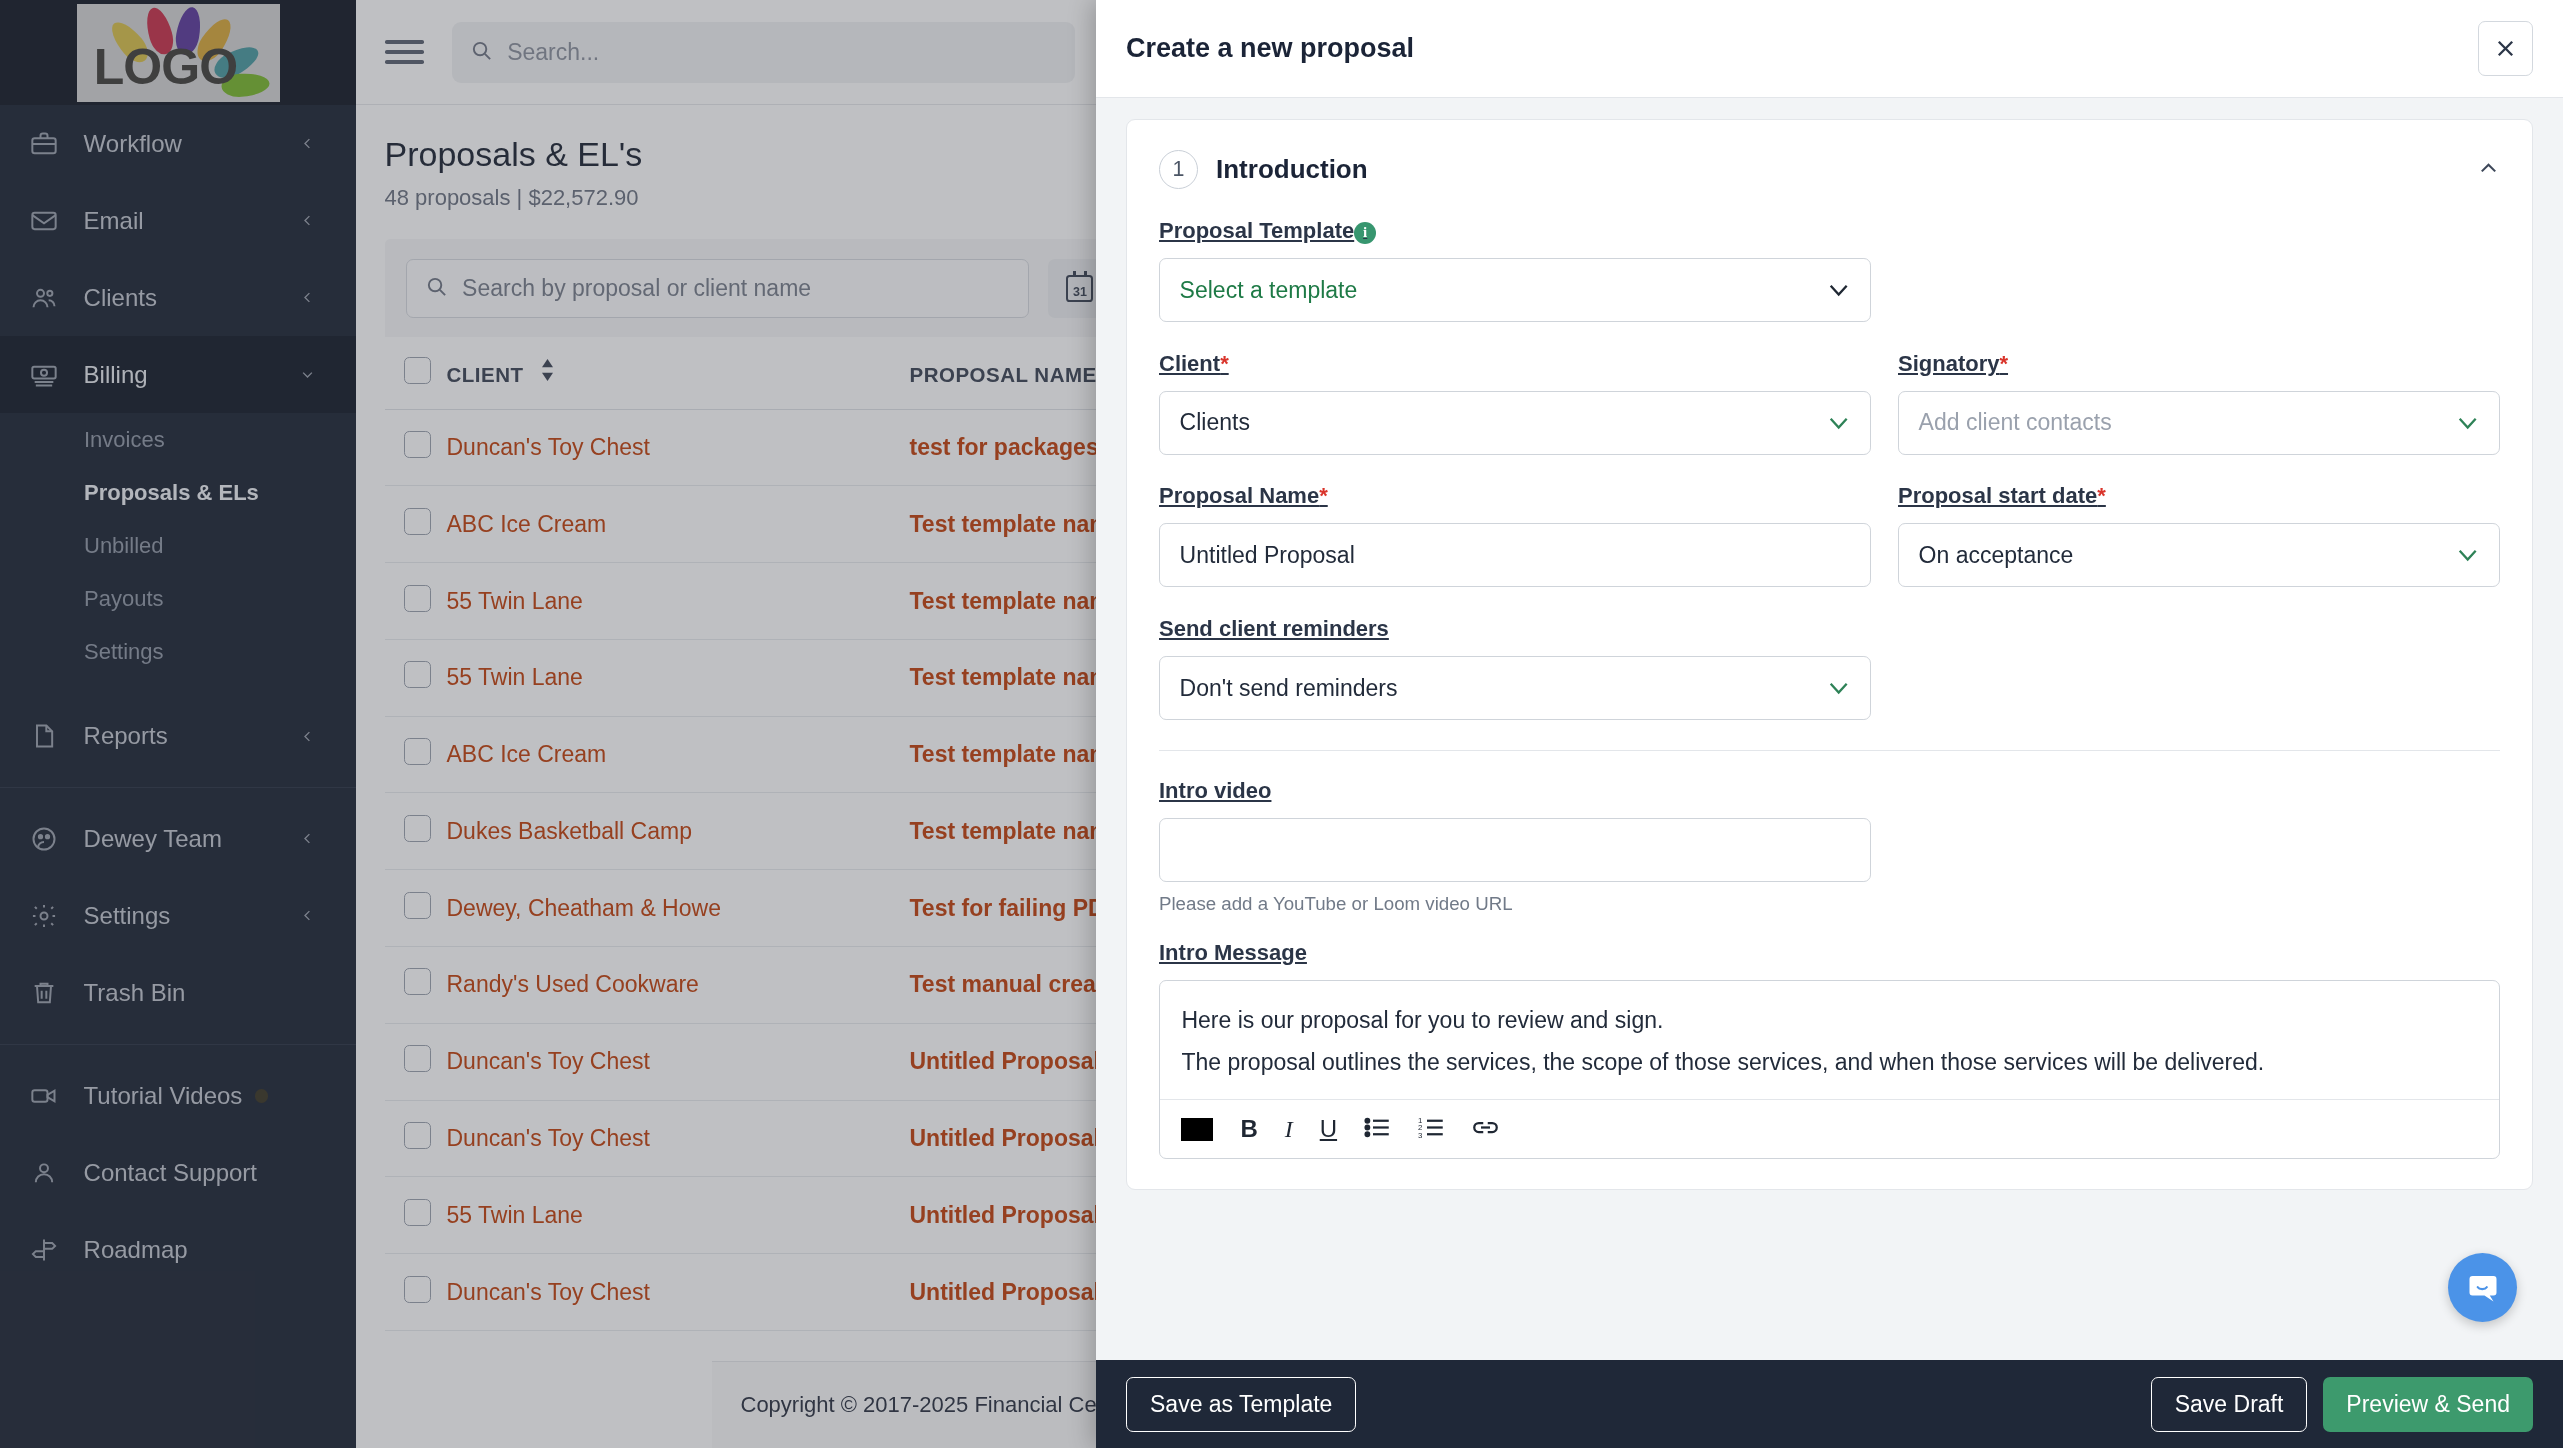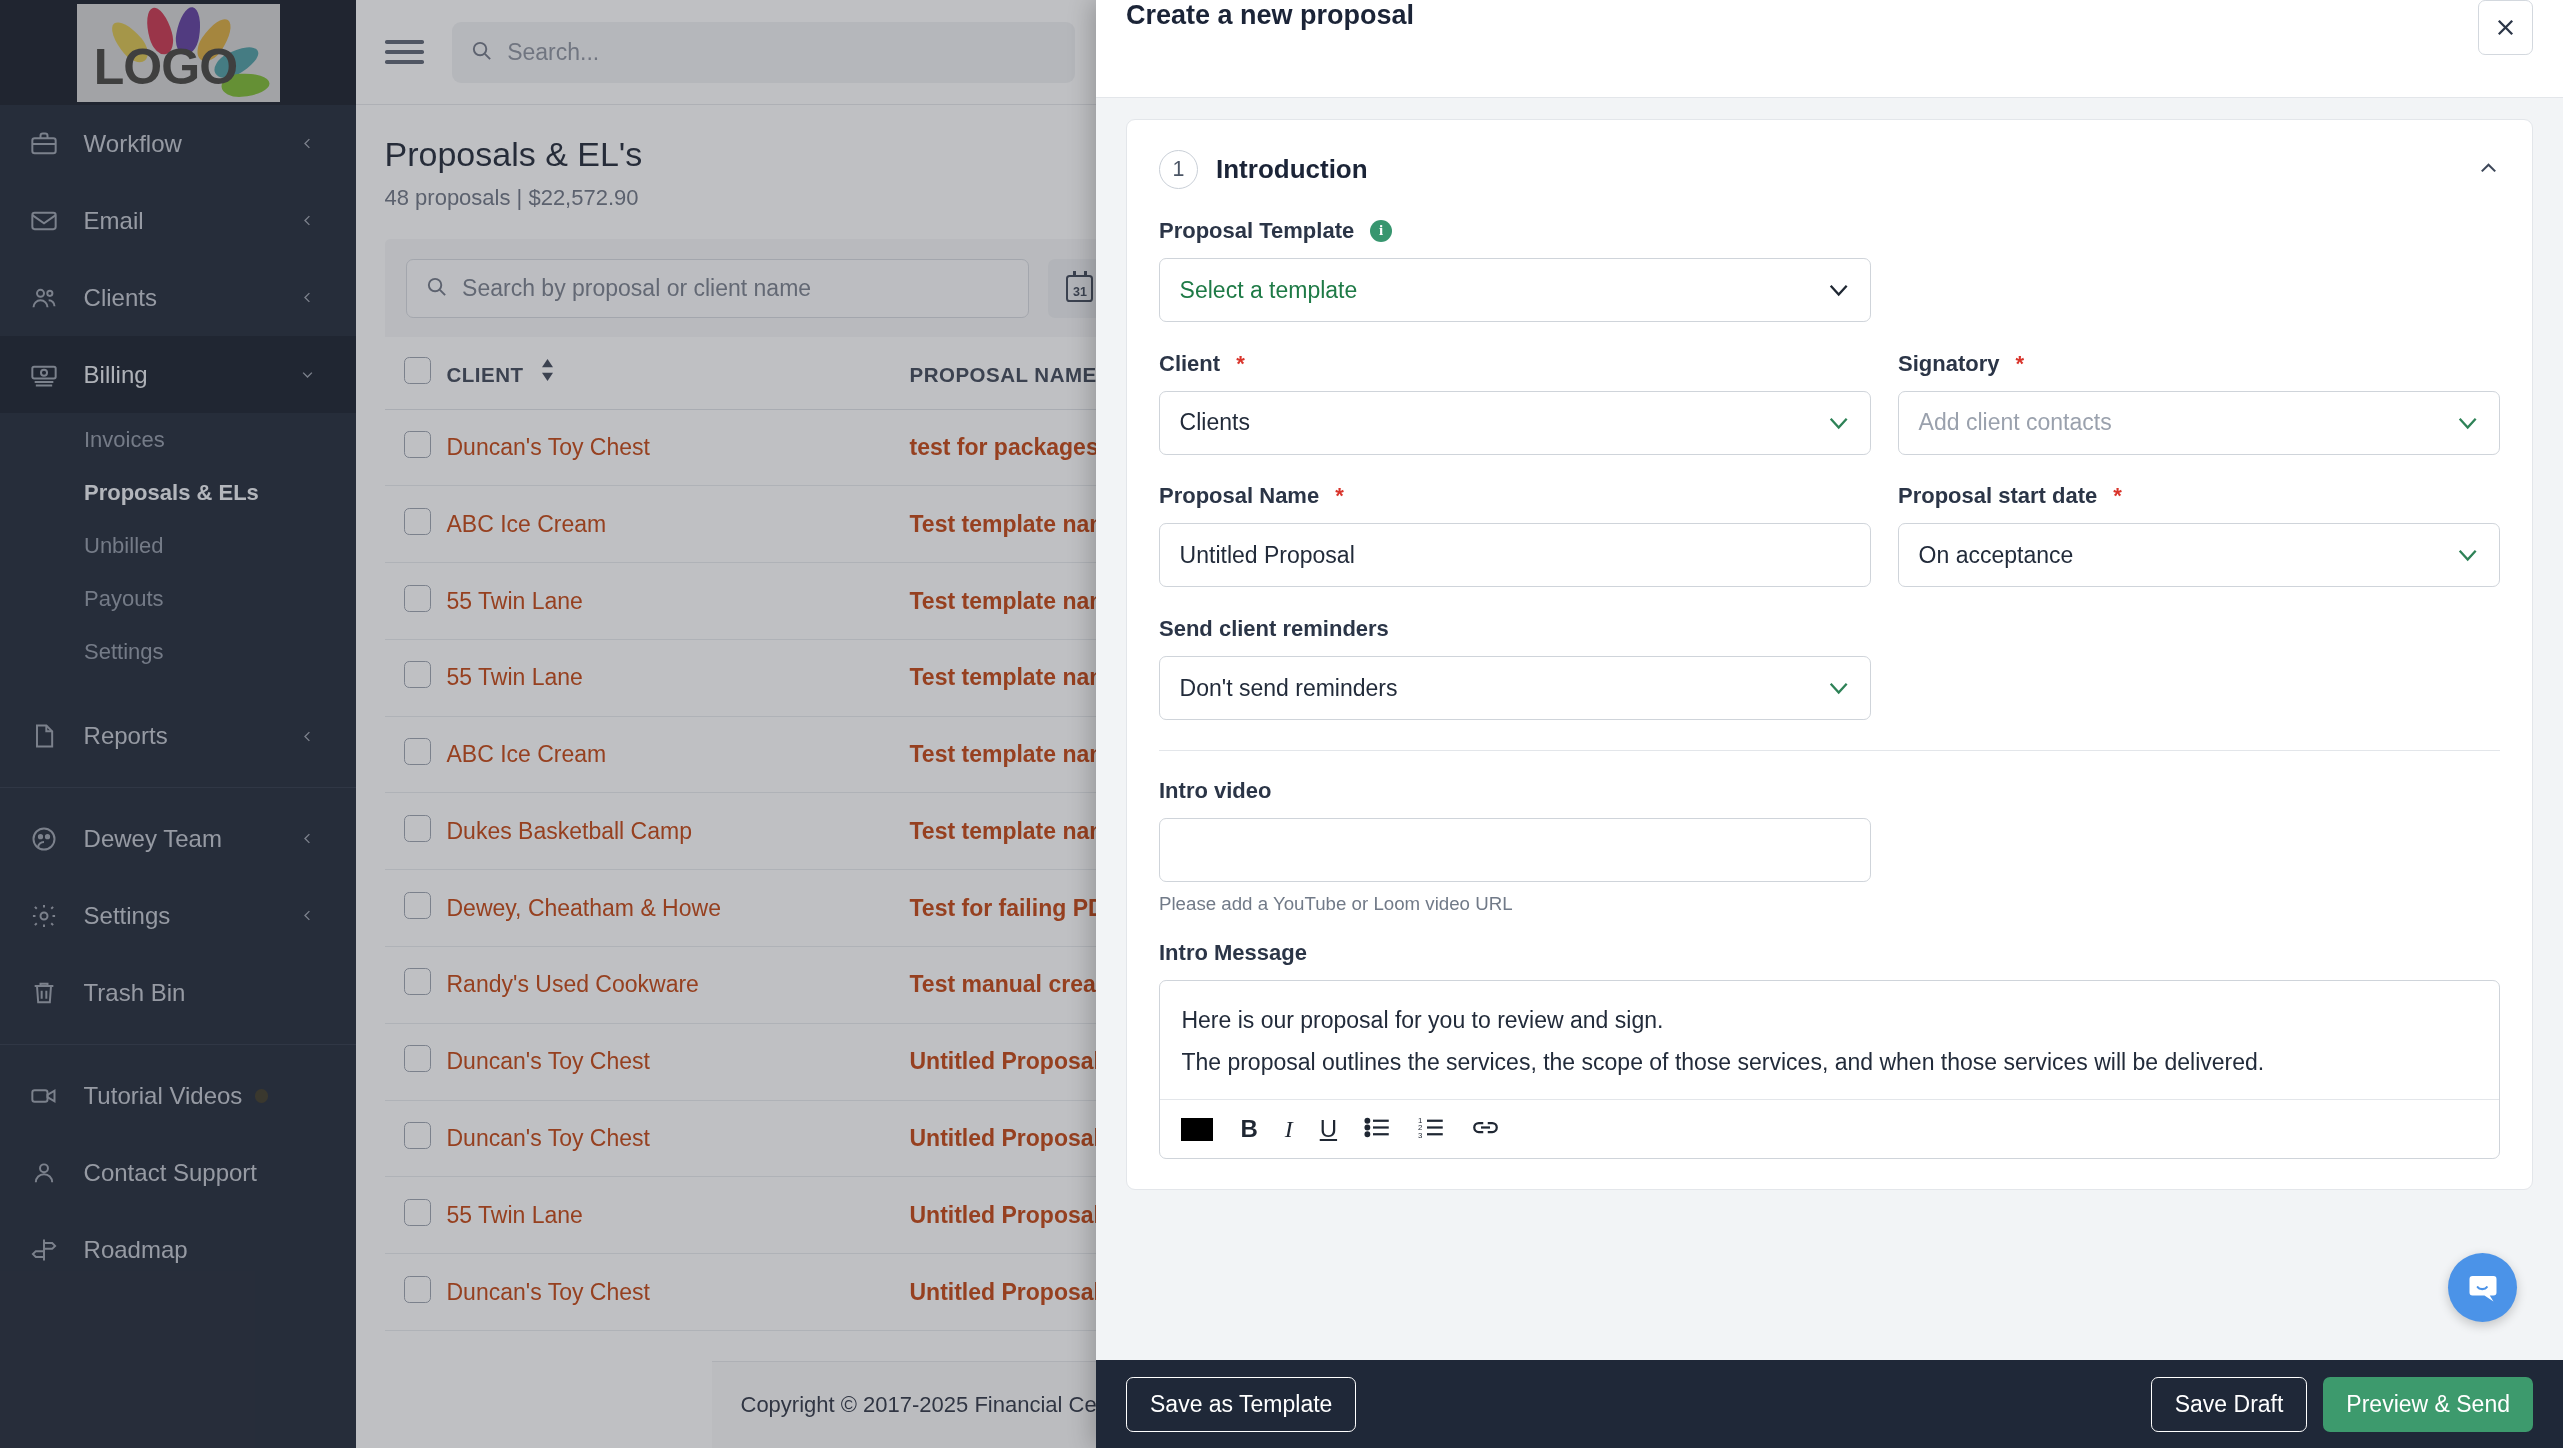--- a/index.html
+++ b/index.html
@@ -156,21 +156,21 @@
 
   
   #modal {
     position: absolute; right: 0; top: 0; width: 1467px; height: 1449px;
     background: #f2f4f6;
     display: flex; flex-direction: column;
     box-shadow: -5.3px 0 23px rgba(0,0,0,0.22);
   }
   #modal-header {
     height: 98px; background: #ffffff;
-    display: flex; align-items: flex-start; justify-content: space-between;
+    display: flex; align-items: center; justify-content: space-between;
     padding: 0 30px 0 30px; border-bottom: 0.9px solid #e3e6ea;
   }
   #modal-title { font-size: 27px; font-weight: bold; color: #1b2437; }
   #modal-close {
     width: 55px; height: 55px; border: 0.9px solid #d3d8de; border-radius: 7.1px;
     background: #fff; display: flex; align-items: center; justify-content: center;
     cursor: pointer;
   }
   #modal-close svg { width: 23px; height: 23px; stroke: #2b3547; stroke-width: 2.4; }
 
@@ -181,21 +181,21 @@
   }
   .sec-head { display: flex; align-items: center; }
   .sec-num {
     width: 39px; height: 39px; border-radius: 50%; border: 0.9px solid #c9cfd7;
     display: flex; align-items: center; justify-content: center;
     font-size: 21.4px; color: #4b5costringa; color: #4b5565; margin-right: 18px;
   }
   .sec-title { font-size: 26px; font-weight: bold; color: #1b2437; flex: 1; }
   .sec-chev svg { width: 23px; height: 23px; stroke: #3d4759; fill: none; stroke-width: 2.2; }
 
-  .flabel { font-size: 22px; font-weight: bold; color: #2b3547; display: flex; align-items: center; gap: 16px; }
+  .flabel { font-size: 22px; font-weight: bold; color: #2b3547; display: flex; align-items: flex-end; gap: 0; text-decoration: underline; }
   .req { color: #d9342b; font-weight: bold; }
   .info-ico {
     width: 22px; height: 22px; border-radius: 50%; background: #37966f;
     color: #fff; font-size: 15px; font-weight: bold;
     display: inline-flex; align-items: center; justify-content: center;
     font-family: "Liberation Serif", serif;
   }
 
   .fld {
     height: 64px; border: 0.9px solid #cfd4da; border-radius: 7.1px; background: #fff;

